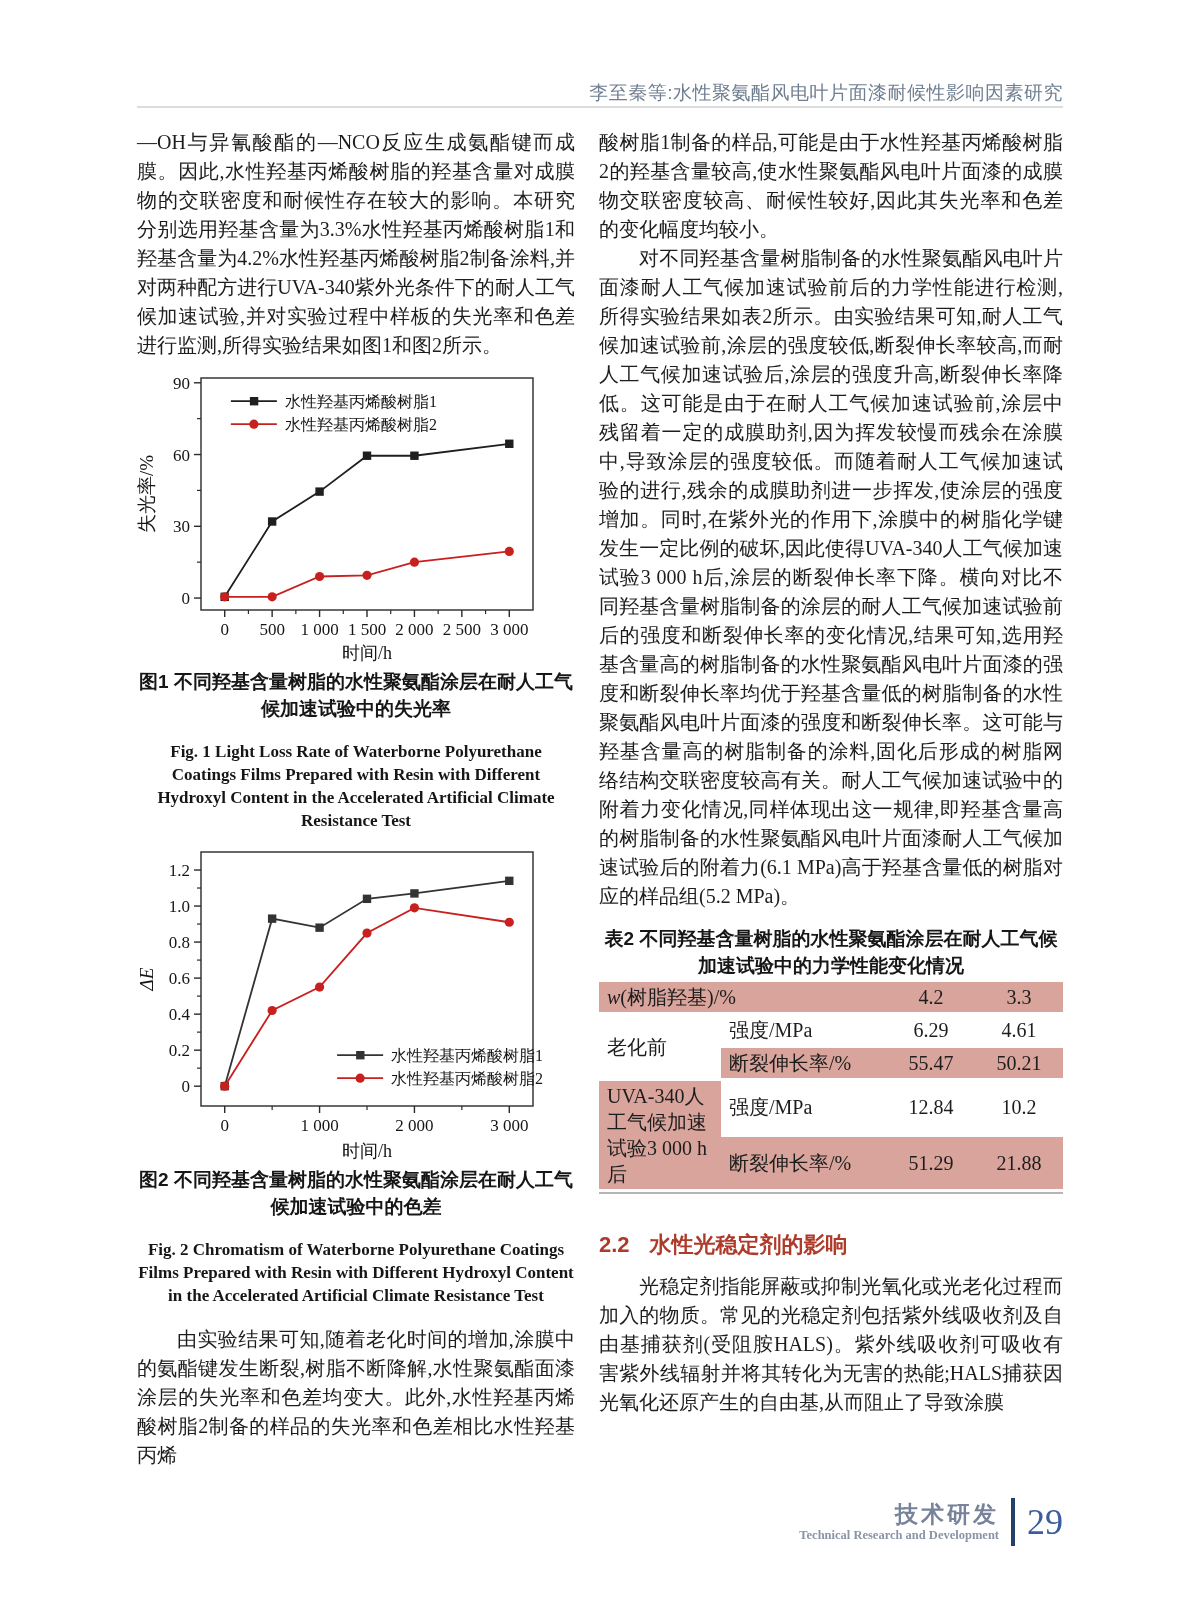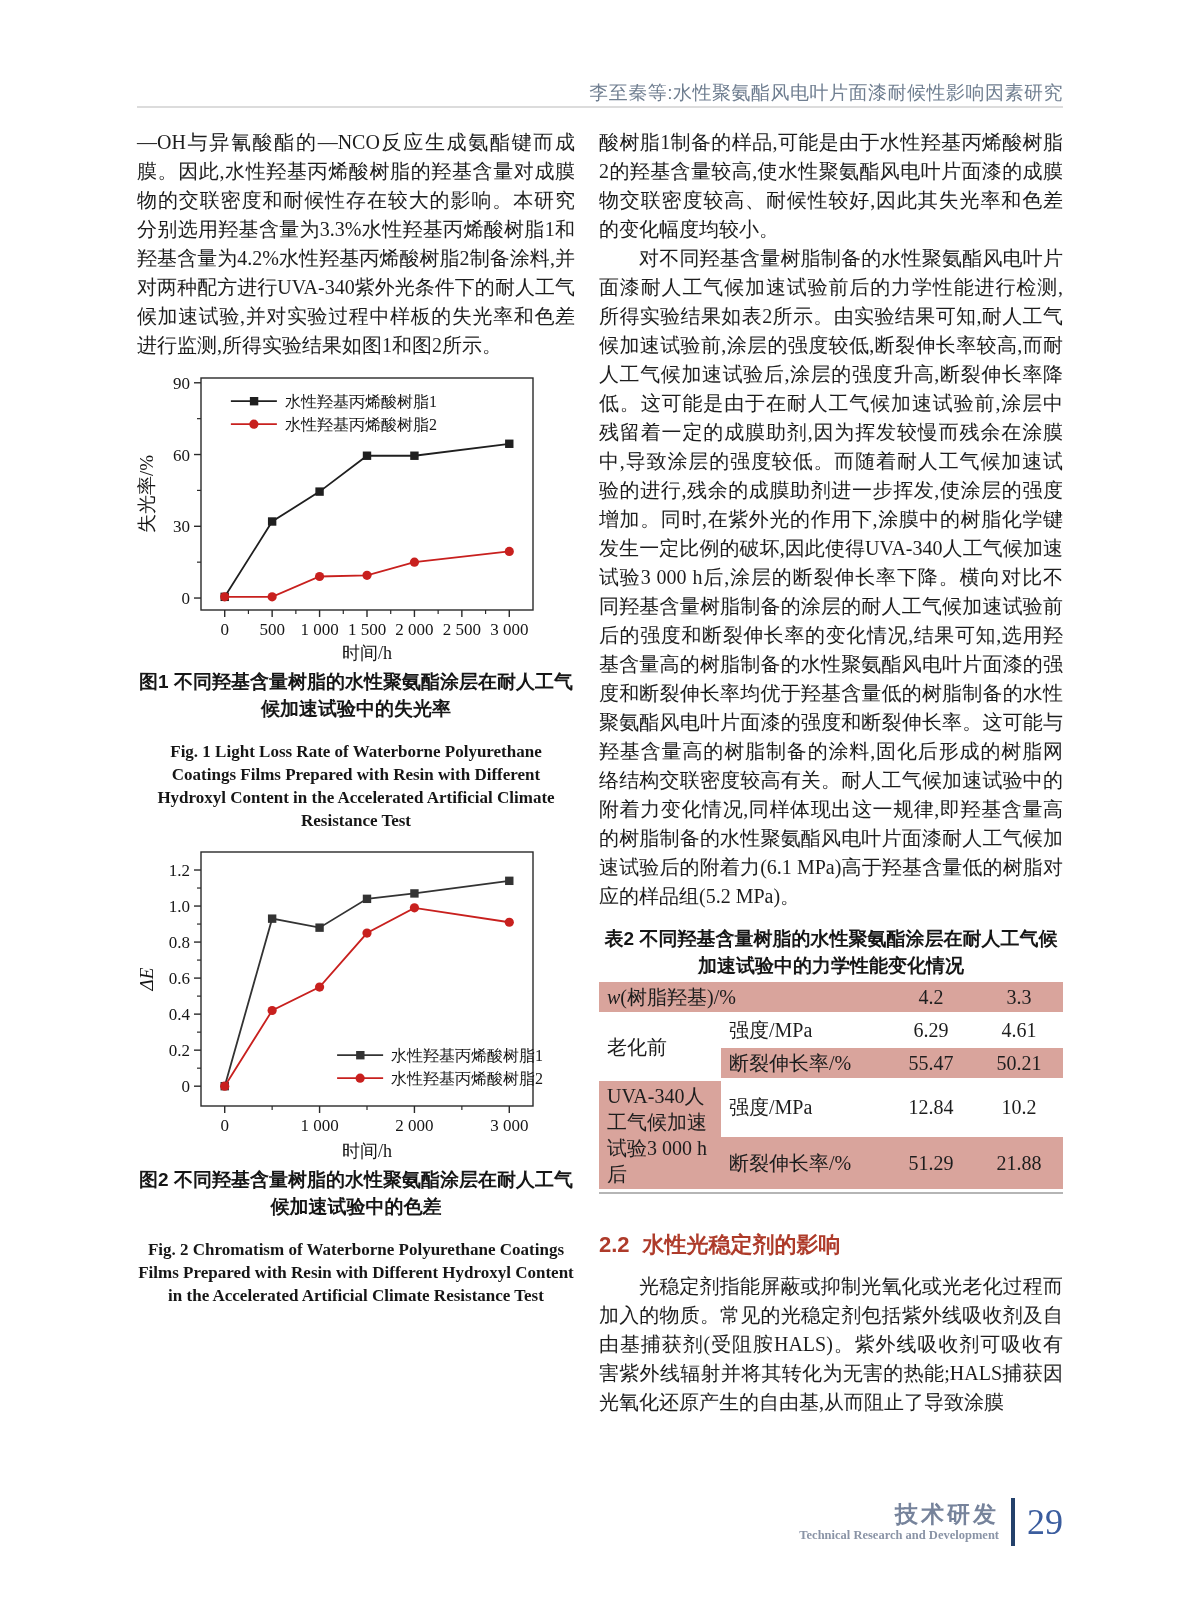--- a/index.html
+++ b/index.html
@@ -53,21 +53,21 @@
     font-size:20px; border-bottom:2px solid #b5b5b5;
   }
   table.datatable td { padding:2px 8px; line-height:26px; vertical-align:middle; }
   td.pink { background:#d9a49c;margin-top:48px; }
   td.num { text-align:center; width:72px; }
   td.prop { width:150px; }
   .sec-head {
     font-family:"Liberation Sans", sans-serif; font-weight:bold;
     font-size:22px; color:#ae3b2a; margin:36px 0 12px 0;
   }
-  .sec-head .sec-num { margin-right:13px; }
+  .sec-head .sec-num { margin-right:20px; }
   .page-footer {
     position:absolute; right:124px; bottom:54px;
     display:flex; align-items:center; gap:12px;
   }
   .footer-text { text-align:right; }
   .footer-zh {
     font-family:"Liberation Sans", sans-serif; font-weight:bold;
     font-size:23px; color:#76839b; letter-spacing:3px; line-height:26px;
   }
   .footer-en {
@@ -208,20 +208,21 @@
           <rect x="219.12" y="213.00000000000003" width="8.4" height="8.4" fill="#333333"></rect>
           <text x="254.12" y="223.20000000000002" font-size="16">水性羟基丙烯酸树脂1</text>
           <line x1="200.12" y1="240.20000000000002" x2="246.12" y2="240.20000000000002" stroke="#c8201e" stroke-width="1.8"></line>
           <circle cx="223.12" cy="240.20000000000002" r="4.6" fill="#c8201e"></circle>
           <text x="254.12" y="246.20000000000002" font-size="16">水性羟基丙烯酸树脂2</text>
         </svg>
       <div class="figcap-zh">图2  不同羟基含量树脂的水性聚氨酯涂层在耐人工气候加速试验中的色差</div>
       <div class="figcap-en">Fig. 2  Chromatism of Waterborne Polyurethane Coatings Films Prepared with Resin with Different Hydroxyl Content in the Accelerated Artificial Climate Resistance Test</div>
     </figure>
 
+    <p class="body indent" style="margin-top:18px;">由实验结果可知,随着老化时间的增加,涂膜中的氨酯键发生断裂,树脂不断降解,水性聚氨酯面漆涂层的失光率和色差均变大。此外,水性羟基丙烯酸树脂2制备的样品的失光率和色差相比水性羟基丙烯</p>
   </div>
 
   <div class="col-right">
     <p class="body">酸树脂1制备的样品,可能是由于水性羟基丙烯酸树脂2的羟基含量较高,使水性聚氨酯风电叶片面漆的成膜物交联密度较高、耐候性较好,因此其失光率和色差的变化幅度均较小。</p>
     <p class="body indent">对不同羟基含量树脂制备的水性聚氨酯风电叶片面漆耐人工气候加速试验前后的力学性能进行检测,所得实验结果如表2所示。由实验结果可知,耐人工气候加速试验前,涂层的强度较低,断裂伸长率较高,而耐人工气候加速试验后,涂层的强度升高,断裂伸长率降低。这可能是由于在耐人工气候加速试验前,涂层中残留着一定的成膜助剂,因为挥发较慢而残余在涂膜中,导致涂层的强度较低。而随着耐人工气候加速试验的进行,残余的成膜助剂进一步挥发,使涂层的强度增加。同时,在紫外光的作用下,涂膜中的树脂化学键发生一定比例的破坏,因此使得UVA-340人工气候加速试验3 000 h后,涂层的断裂伸长率下降。横向对比不同羟基含量树脂制备的涂层的耐人工气候加速试验前后的强度和断裂伸长率的变化情况,结果可知,选用羟基含量高的树脂制备的水性聚氨酯风电叶片面漆的强度和断裂伸长率均优于羟基含量低的树脂制备的水性聚氨酯风电叶片面漆的强度和断裂伸长率。这可能与羟基含量高的树脂制备的涂料,固化后形成的树脂网络结构交联密度较高有关。耐人工气候加速试验中的附着力变化情况,同样体现出这一规律,即羟基含量高的树脂制备的水性聚氨酯风电叶片面漆耐人工气候加速试验后的附着力(6.1 MPa)高于羟基含量低的树脂对应的样品组(5.2 MPa)。</p>
 
     <div class="tabcap-zh">表2  不同羟基含量树脂的水性聚氨酯涂层在耐人工气候加速试验中的力学性能变化情况</div>
 
     <table class="datatable">
       <tbody>

